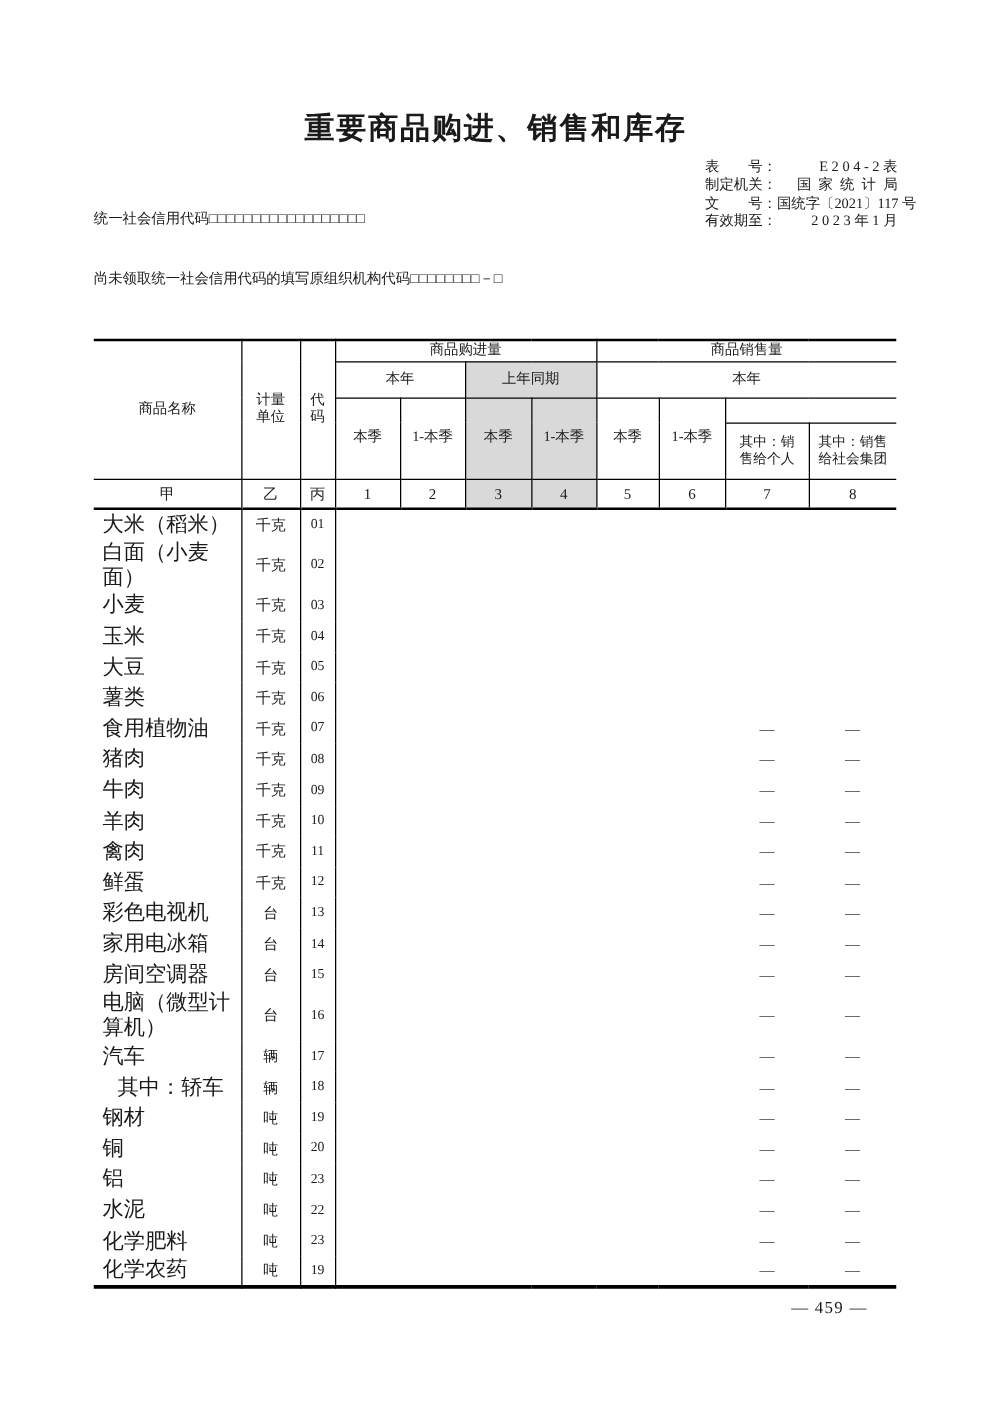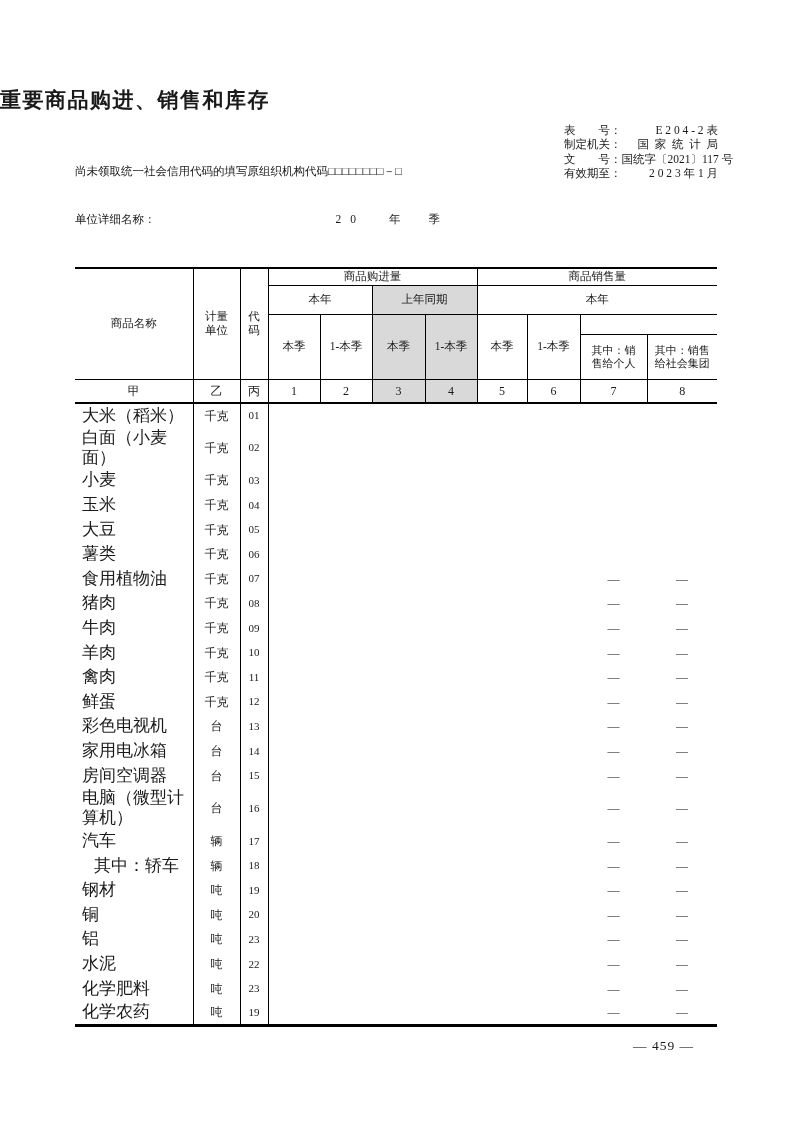--- a/index.html
+++ b/index.html
@@ -4,22 +4,22 @@
 <style>
   :root { --shaded:#d9d9d9; --ink:#1a1a1a; --line:#000; }
   * { box-sizing: border-box; }
   html,body { margin:0; padding:0; background:#fff; }
   .page {
     position:relative; width:793px; height:1122px; background:#fff;
     color:var(--ink); font-family:"Liberation Serif","DejaVu Serif",serif;
     overflow:hidden;
   }
   .title {
-    margin:86px 0 0 0; 
-    font-size:21px; font-weight:700; letter-spacing:1.5px;
+    margin:86px 0 0 0; text-align:center;
+    font-size:24px; font-weight:700; letter-spacing:1.5px;
   }
   .meta {
     margin:9px 75px 0 75px; display:flex; justify-content:space-between;
     font-size:11.5px;
   }
   .meta-left { padding-top:8px; line-height:16px; white-space:pre; }
   .meta-left .line { height:16px; }
   .period-line { display:flex; align-items:baseline; }
   .period-year-prefix { margin-left:180px; letter-spacing:3px; }
   .period-year-label { margin-left:30px; }
@@ -58,27 +58,22 @@
 </style>
 </head>
 <body>
 
 <div class="page">
 
   <div class="title">重要商品购进、销售和库存</div>
 
   <div class="meta">
     <div class="meta-left">
+      <div class="line">统一社会信用代码□□□□□□□□□□□□□□□□□□</div>
       <div class="line">尚未领取统一社会信用代码的填写原组织机构代码□□□□□□□□－□</div>
-      <div class="line period-line">
-        <span>单位详细名称：</span>
-        <span class="period-year-prefix">2 0</span>
-        <span class="period-year-label">年</span>
-        <span class="period-quarter-label">季</span>
-      </div>
     </div>
     <div class="meta-right">
       <div class="mrow">
         <span>表　　号：</span>
         <span>E 2 0 4 - 2 表</span>
       </div>
       <div class="mrow">
         <span>制定机关：</span>
         <span>国  家  统  计  局</span>
       </div>

